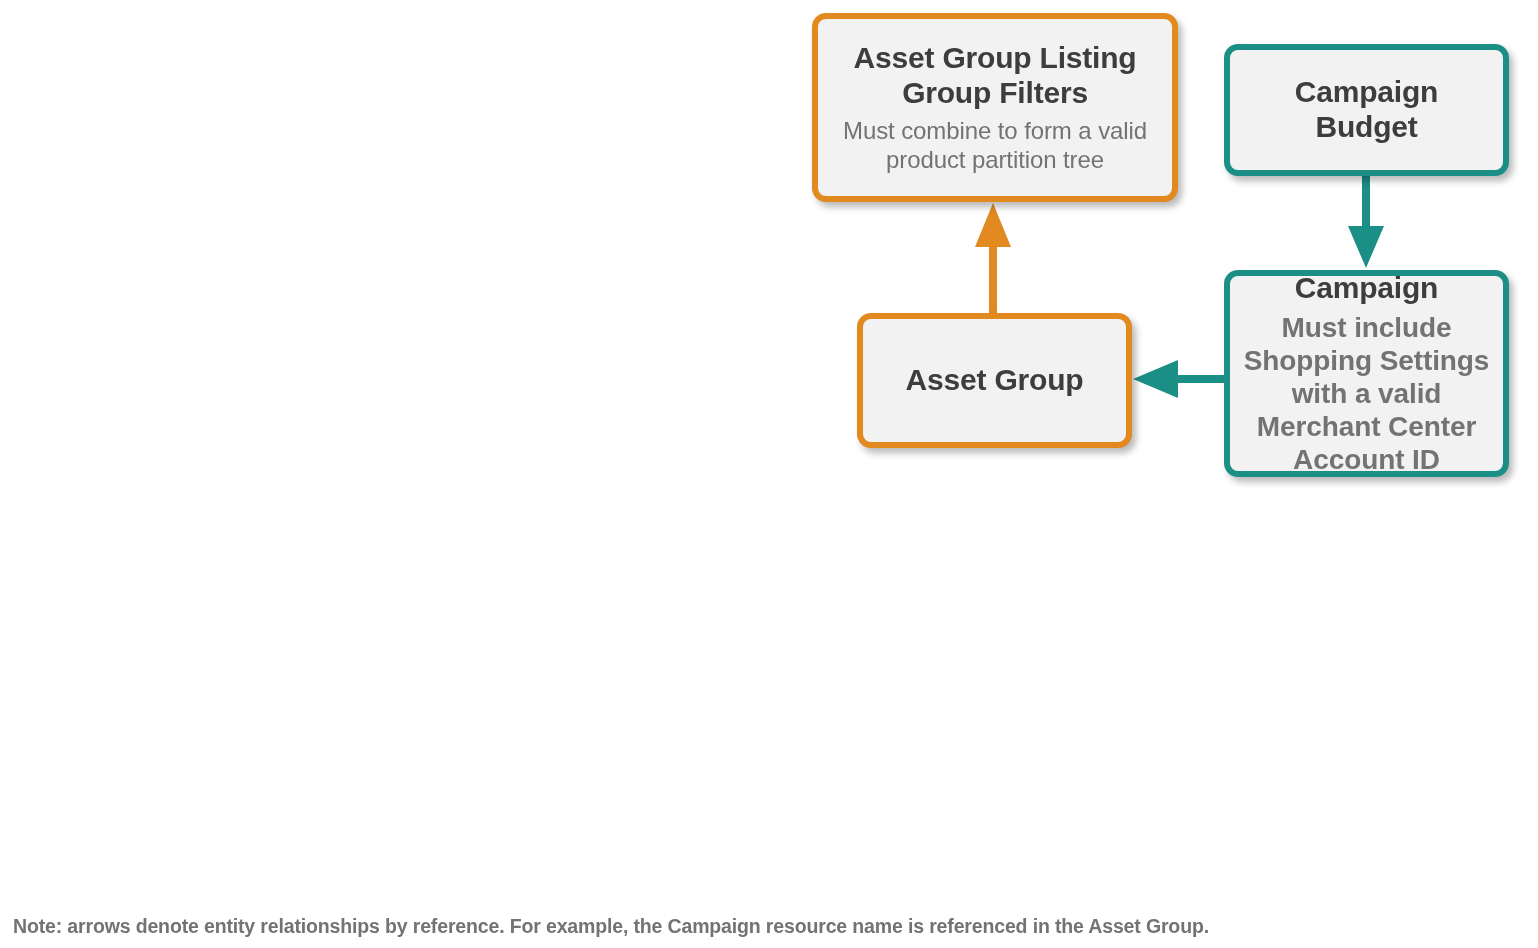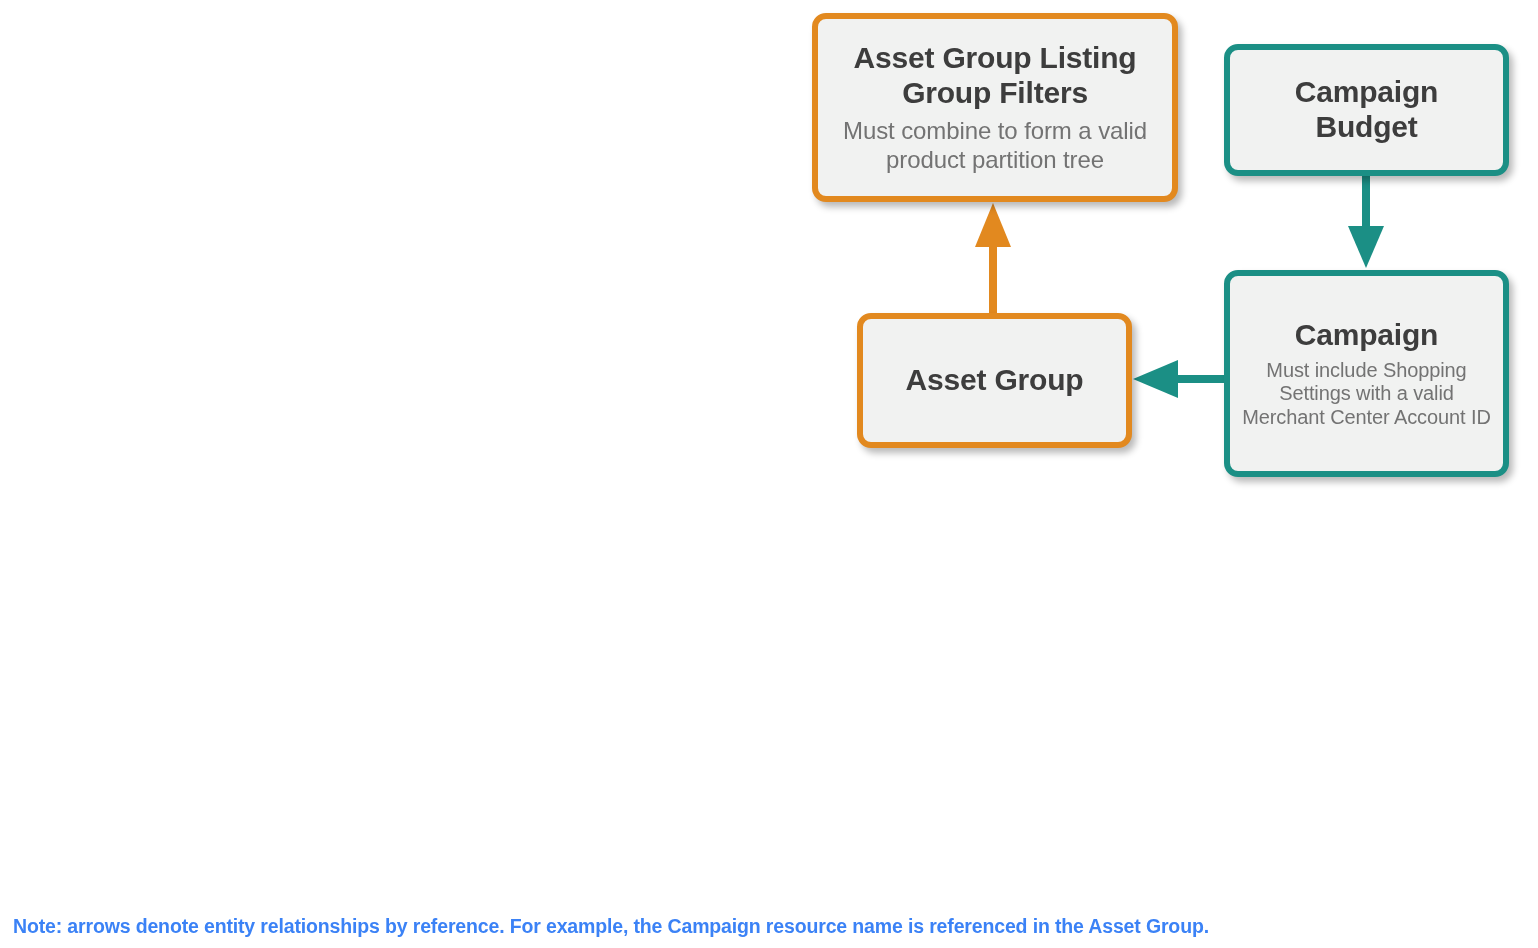--- a/index.html
+++ b/index.html
@@ -76,39 +76,39 @@
     left: 857px; top: 313px;
     width: 275px; height: 135px;
   }
   #node-asset-group .node-title { font-size: 30px; }
 
   #node-campaign {
     left: 1224px; top: 270px;
     width: 285px; height: 207px;
   }
   #node-campaign .node-title { font-size: 30px; margin-bottom: 6px; }
-  #node-campaign .node-sub   { font-size: 20px; }
+  #node-campaign .node-sub   { font-size: 28px; font-weight: bold; }
 
   
   #arrows {
     position: absolute;
     left: 0; top: 0;
     width: 1538px; height: 948px;
     z-index: 2;
     pointer-events: none;
   }
 
   
   #footnote {
     position: absolute;
     left: 13px;
     top: 915px;
     font-size: 19.5px;
     font-weight: bold;
-    color: #3b82f6;
+    color: #737373;
     letter-spacing: -0.15px;
     white-space: nowrap;
   }
 </style>
 </head>
 <body>
 
 <div id="canvas">
 
   <svg id="arrows" viewBox="0 0 1538 948" width="1538" height="948">

